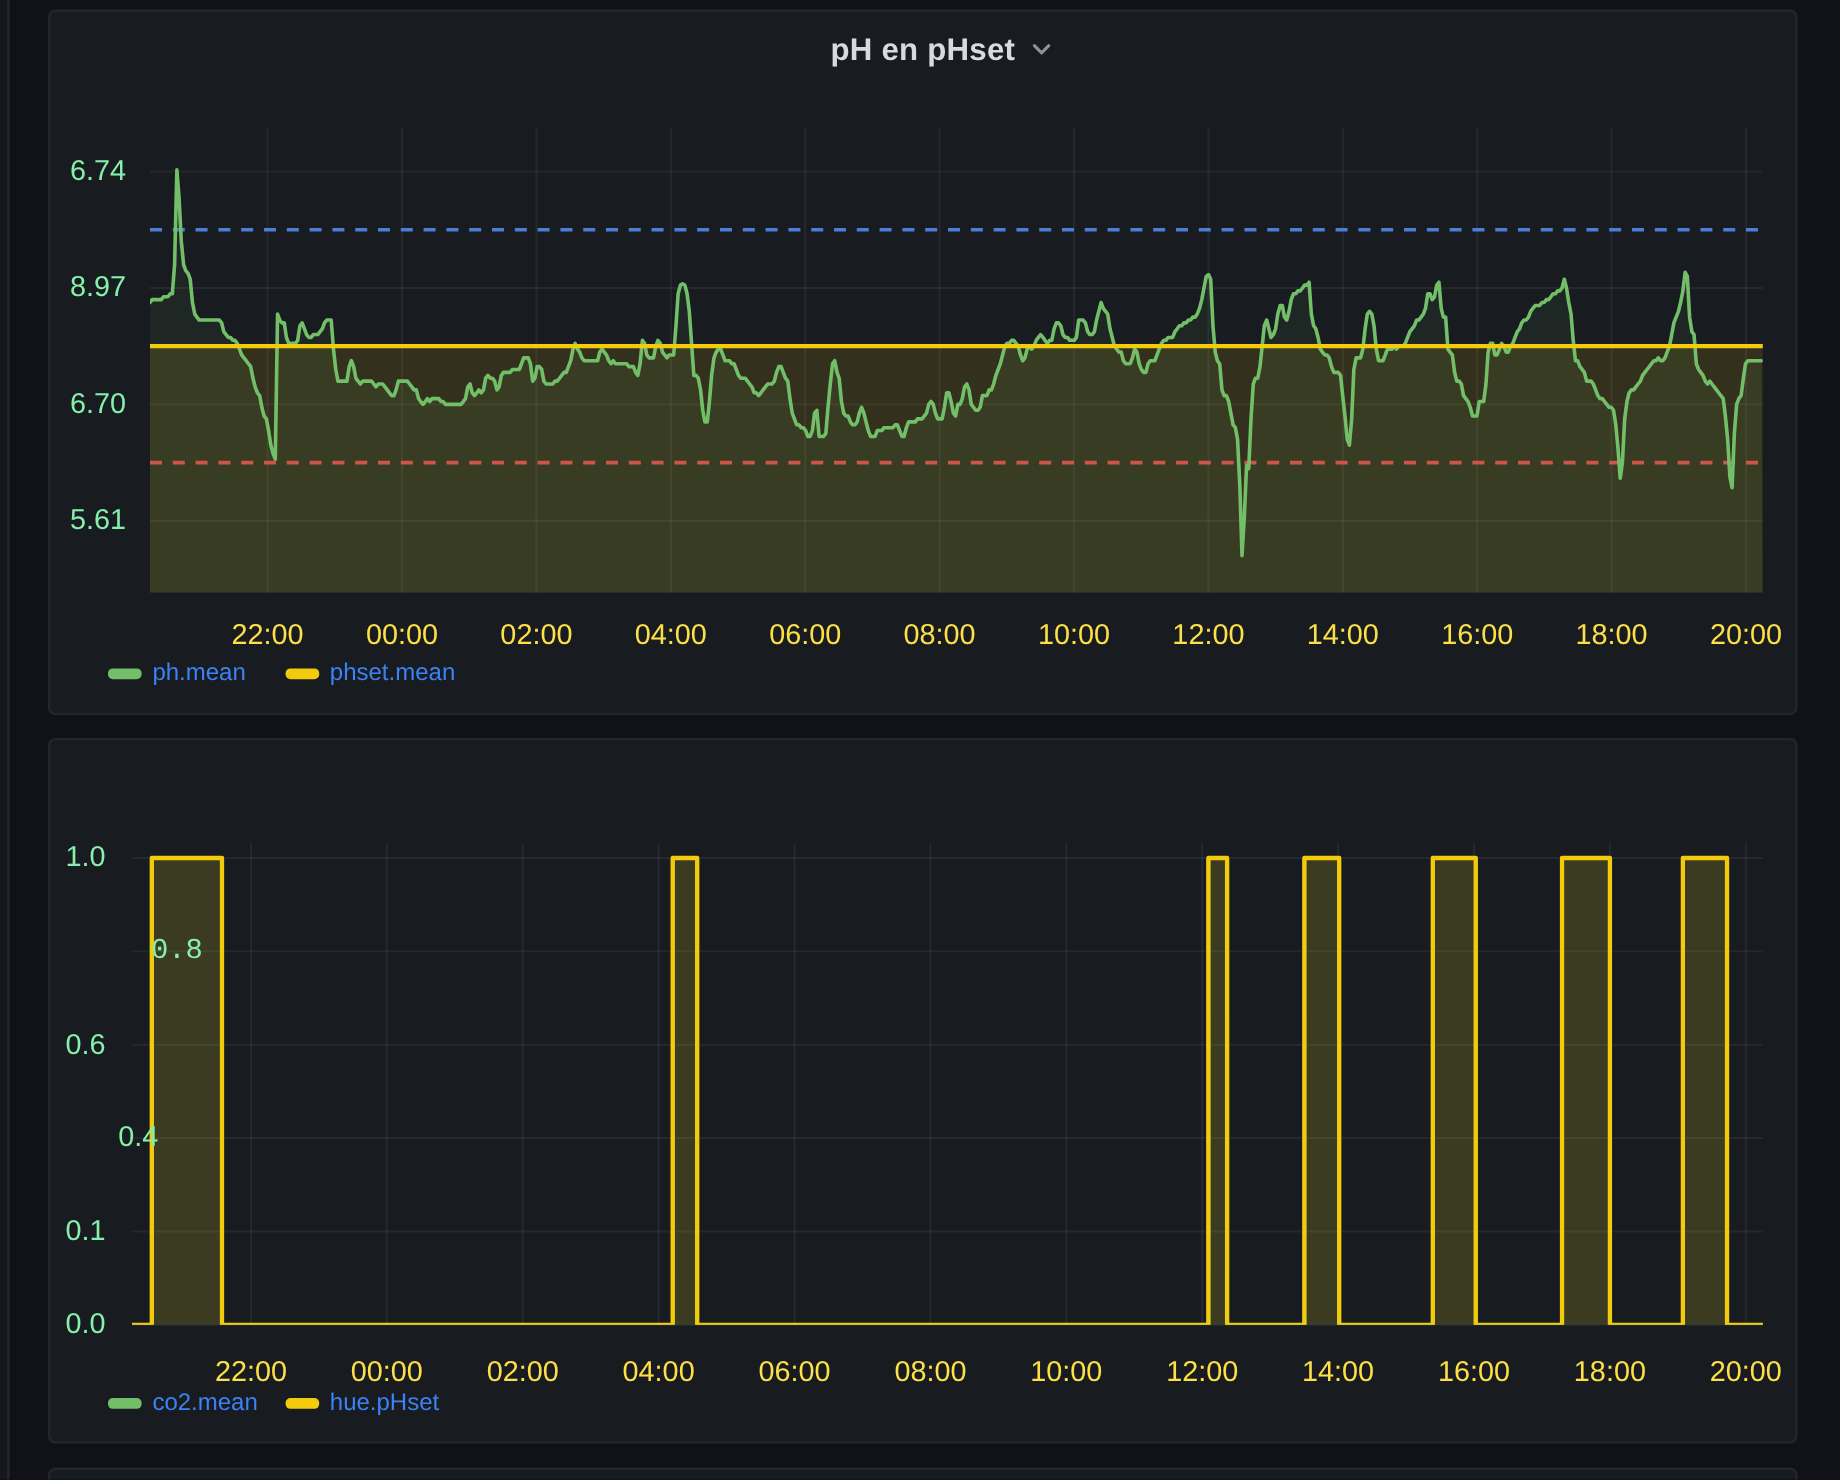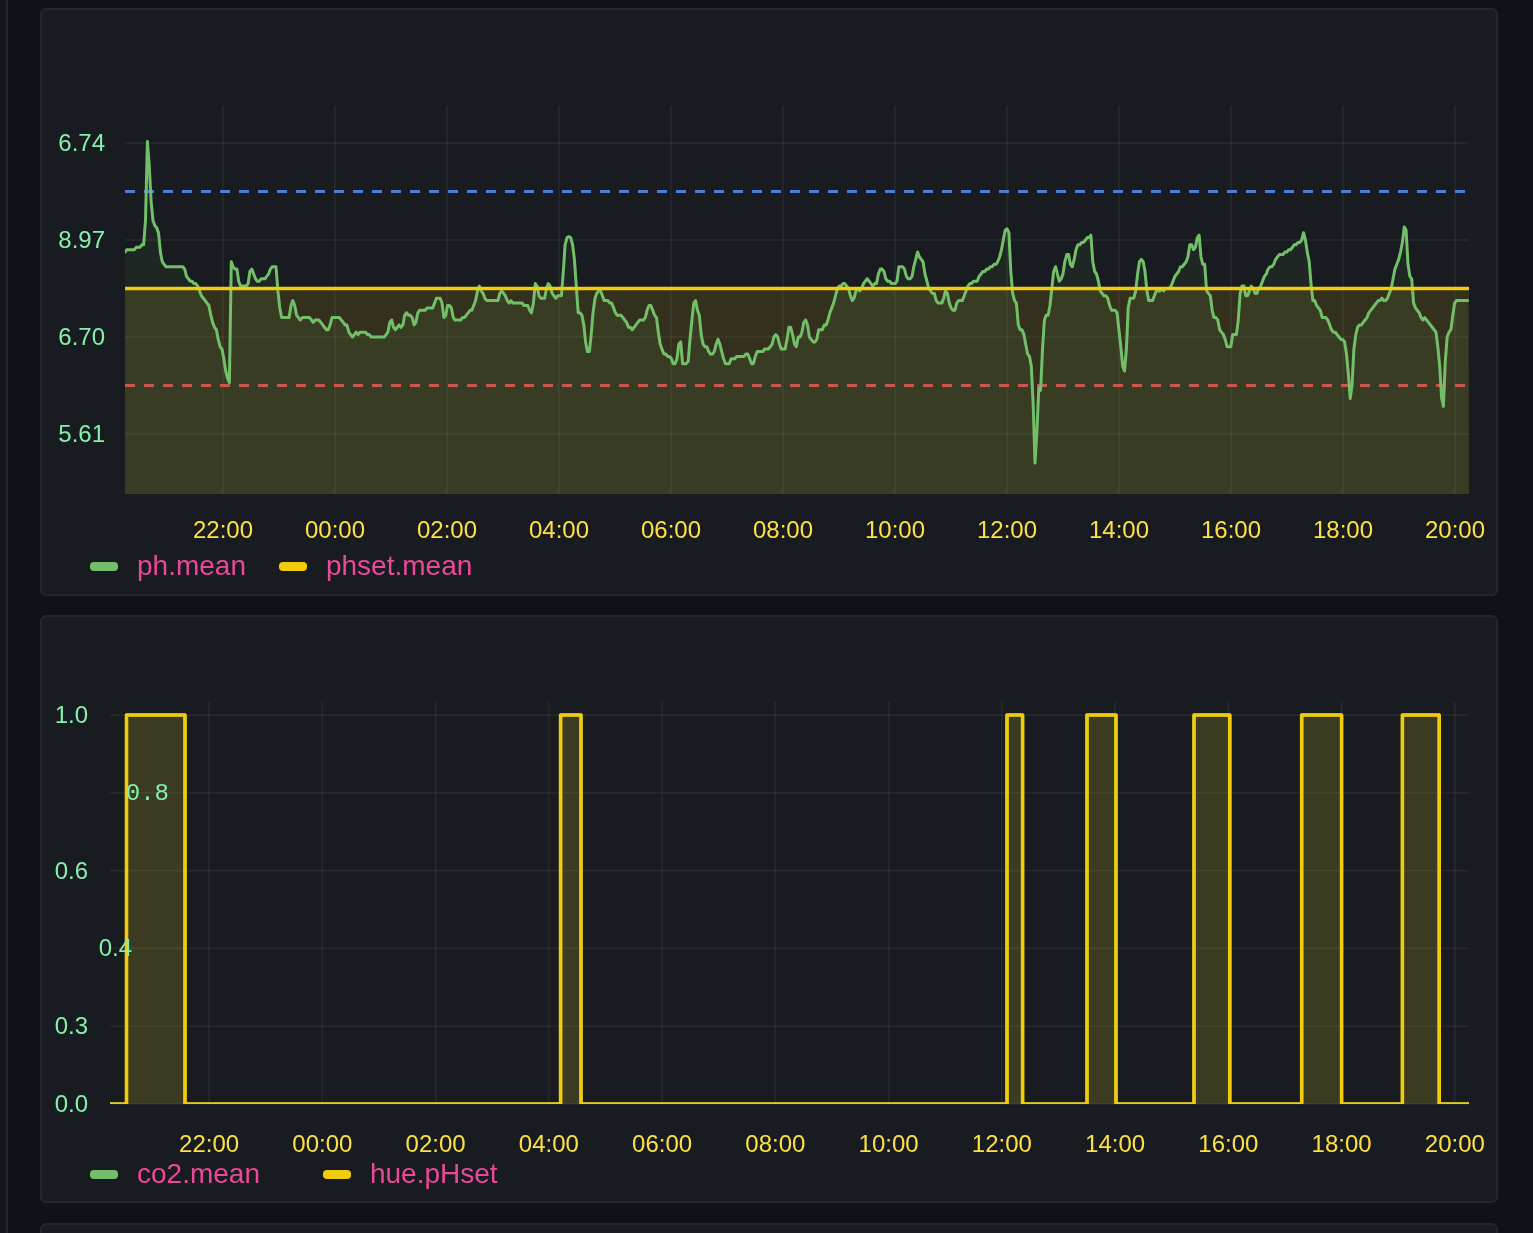--- a/index.html
+++ b/index.html
@@ -53,31 +53,38 @@
     display: flex; align-items: center;
   }
   .legend-item {
     display: flex; align-items: center; cursor: pointer;
   }
   .legend-swatch {
     width: 28px; height: 9px; border-radius: 4px;
     margin-right: 9px; flex: none;
   }
   .legend-label {
-    font-size: 28px; color: #ec4899;
+    font-size: 20px; color: #3b82f6;
     font-stretch: condensed;
-    margin-left: 10px;
   }
 </style>
 </head>
 <body>
 
 <div class="left-edge"></div>
 
 <section class="panel" id="panel-0">
+  <header class="panel-header">
+    <h2 class="panel-title">pH en pHset</h2>
+    <span class="chev" style="left: 814.945px;">
+      <svg width="22" height="22" viewBox="0 0 22 22" fill="none">
+        <path d="M5 8 L11 14 L17 8" stroke="#8e9197" stroke-width="2.6" stroke-linecap="round" stroke-linejoin="round"></path>
+      </svg>
+    </span>
+  </header>
   <svg class="plot-svg" id="svg-0" width="1458" height="588" viewBox="0 0 1458 588">
       <defs>
         <clipPath id="clip-0">
           <rect x="83" y="96" width="1344" height="388"></rect>
         </clipPath>
       </defs>
       <g stroke="rgba(204,204,220,0.08)" stroke-width="1.6">
         <line x1="181" y1="96" x2="181" y2="484"></line>
         <line x1="293" y1="96" x2="293" y2="484"></line>
         <line x1="405" y1="96" x2="405" y2="484"></line>
@@ -175,27 +182,27 @@
       <div class="x-tick" style="left: 506.844px; top: 513px;">04:00</div>
       <div class="x-tick" style="left: 620.094px; top: 513px;">06:00</div>
       <div class="x-tick" style="left: 733.344px; top: 513px;">08:00</div>
       <div class="x-tick" style="left: 846.594px; top: 513px;">10:00</div>
       <div class="x-tick" style="left: 959.844px; top: 513px;">12:00</div>
       <div class="x-tick" style="left: 1073.09px; top: 513px;">14:00</div>
       <div class="x-tick" style="left: 1186.34px; top: 513px;">16:00</div>
       <div class="x-tick" style="left: 1299.59px; top: 513px;">18:00</div>
       <div class="x-tick" style="left: 1412.84px; top: 513px;">20:00</div>
       <div class="y-tick" style="right: 1408px; top: 487px;">0.0</div>
-      <div class="y-tick" style="right: 1408px; top: 409.2px;">0.3</div>
+      <div class="y-tick" style="right: 1408px; top: 409.2px;">0.1</div>
       <div class="y-tick" style="right: 1364px; top: 331.4px;">0.4</div>
       <div class="y-tick" style="right: 1408px; top: 253.6px;">0.6</div>
       <div class="y-tick" style="right: 1327px; top: 175.8px; font-family: Liberation Mono, monospace;">0.8</div>
       <div class="y-tick" style="right: 1408px; top: 98px;">1.0</div>
     </div>
-  <div class="legend" id="legend-1" style="left: 48px; top: 541px; gap: 40px;">
+  <div class="legend" id="legend-1" style="left: 48px; top: 541px;">
     <div class="legend-item" style="margin-right:23px">
       <span class="legend-swatch" id="sw-1-0" style="background: rgb(115, 191, 105);"></span>
       <span class="legend-label">co2.mean</span>
     </div>
     <div class="legend-item">
       <span class="legend-swatch" id="sw-1-1" style="background: rgb(242, 204, 12);"></span>
       <span class="legend-label">hue.pHset</span>
     </div>
   </div>
 </section>

